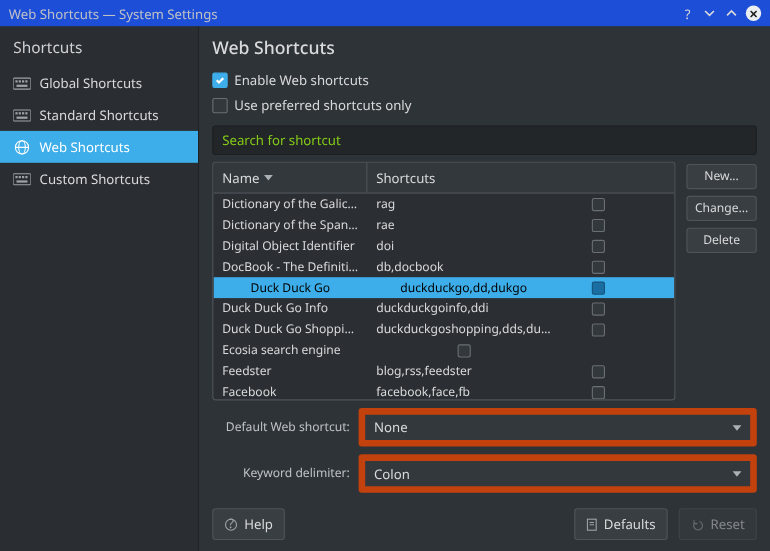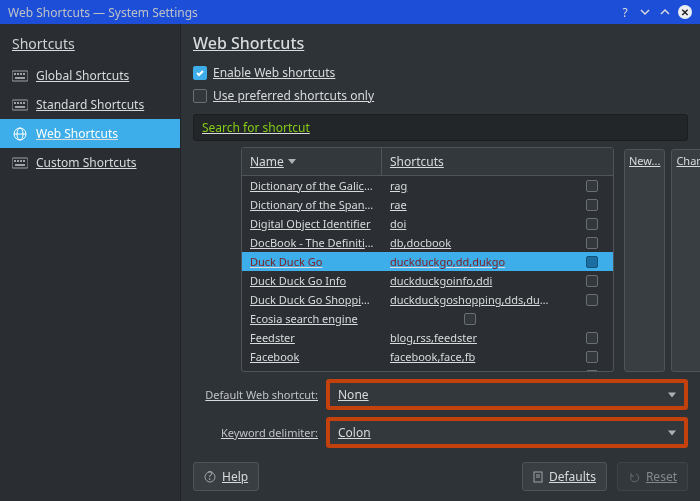--- a/index.html
+++ b/index.html
@@ -2,51 +2,51 @@
 <html><head>
 <meta charset="utf-8">
 <style>
 * { box-sizing: border-box; margin: 0; padding: 0; font-family: "Noto Sans", "Segoe UI", sans-serif; font-size: 12px; }
 body { background: #2e3338; color: #d9dadb; width: 700px; height: 501px; overflow: hidden; }
 .titlebar { height: 24px; background: #1d4ed8; display: flex; align-items: center; padding: 0 8px; color: #bfc2c5; }
 .titlebar .title { flex: 1; }
 .titlebar .win-btns { display: flex; gap: 6px; align-items: center; }
 .titlebar .wb { width: 14px; height: 14px; display: flex; align-items: center; justify-content: center; color: #d9dadb; }
 .titlebar .close-circle { width: 14px; height: 14px; border-radius: 50%; background: #eceff1; color: #222; display: flex; align-items: center; justify-content: center; font-weight: bold; font-size: 10px; }
-.wrap { display: flex; height: 477px; text-decoration: underline; }
+.wrap { display: flex; height: 477px; }
 .sidebar { width: 181px; background: #2a2e32; border-right: 1px solid #202326; }
 .side-title { padding: 10px 12px 8px; font-size: 14px; color: #cfd1d3; }
 .side-item { display: flex; align-items: center; gap: 8px; padding: 6px 12px; cursor: default; }
 .side-item.selected { background: #3daee9; color: #fff; }
 .side-icon { width: 16px; height: 16px; display: inline-flex; align-items: center; justify-content: center; }
 .content { flex: 1; background: #2e3338; padding: 8px 12px 10px 12px; display: flex; flex-direction: column; gap: 6px; overflow: hidden; }
 .h1 { font-size: 16px; font-weight: 500; margin-bottom: 4px; }
 .chk-row { display: flex; align-items: center; gap: 6px; }
 .chk { width: 14px; height: 14px; border: 1px solid #6a6f74; border-radius: 2px; display: inline-flex; align-items: center; justify-content: center; background: #33383d; }
 .chk.checked { background: #3daee9; border-color: #3daee9; }
 .chk.checked svg { stroke: #fff; }
 .search { background: #232629; border: 1px solid #1b1e21; border-radius: 3px; padding: 4px 8px; color: #84cc16; margin-top: 4px; }
-.main-row { display: flex; gap: 10px; flex: 1; min-height: 0; margin-left: 48px; }
+.main-row { display: flex; gap: 10px; flex: 1; min-height: 0; }
 .table-wrap { flex: 1; border: 1px solid #4f545a; border-radius: 3px; background: #2b2f33; display: flex; flex-direction: column; overflow: hidden; }
 .thead { display: grid; grid-template-columns: 140px 175px 70px; background: #33383d; border-bottom: 1px solid #4f545a; }
 .th { padding: 5px 8px; border-right: 1px solid #4f545a; display: flex; align-items: center; gap: 4px; }
 .th:last-child { border-right: none; }
 .tbody { flex: 1; overflow: hidden; }
 .tr { display: grid; grid-template-columns: 140px 175px 70px; padding: 0; height: 19px; align-items: center; }
-.tr.selected { background: #3daee9; color: #7f1d1d; }
+.tr.selected { background: #3daee9; color: #000000; text-align: center; }
 .td { padding: 2px 8px; white-space: nowrap; overflow: hidden; text-overflow: ellipsis; font-size: 11px; }
 .td-pref { display: flex; justify-content: center; }
 .pchk { width: 12px; height: 12px; border: 1px solid #6a6f74; border-radius: 2px; background: #33383d; }
 .tr.selected .pchk { border-color: #14537a; background: #1b6ea1; }
-.side-btns { width: 64px; display: flex; flex-direction: row; gap: 6px; padding-top: 2px; }
+.side-btns { width: 64px; display: flex; flex-direction: column; gap: 6px; padding-top: 2px; }
 .btn { background: #393e43; border: 1px solid #4f545a; border-radius: 3px; padding: 4px 6px; text-align: center; color: #d9dadb; }
 .btn.small { padding: 3px 4px; font-size: 11px; }
 .form-row { display: flex; align-items: center; gap: 8px; margin-top: 1px; }
 .form-row .lbl { width: 125px; text-align: right; color: #c0c3c6; font-size: 11px; }
-.combo { flex: 1; background: #33383d; border: 4px solid #c2410c; border-radius: 3px; padding: 3px 24px 3px 8px; position: relative; }
+.combo { flex: 1; background: #33383d; border: 6px solid #c2410c; border-radius: 3px; padding: 3px 24px 3px 8px; position: relative; }
 .combo::after { content: ""; position: absolute; right: 8px; top: 50%; width: 0; height: 0; border-left: 4px solid transparent; border-right: 4px solid transparent; border-top: 5px solid #aeb1b4; transform: translateY(-50%); }
 .footer { display: flex; gap: 10px; margin-top: 8px; align-items: center; }
 .footer .btn { display: flex; align-items: center; gap: 6px; padding: 5px 10px; }
 .spacer { flex: 1; }
 .chev { width: 0; height: 0; border-left: 4px solid transparent; border-right: 4px solid transparent; border-top: 5px solid #aeb1b4; display:inline-block; }
 svg { display: block; }
 </style>
 </head>
 <body>
 
@@ -224,20 +224,21 @@
               <div class="td">flickr,flkr</div>
               <div class="td td-pref">
                 <span class="pchk"></span>
               </div>
             </div>
           </div>
       </div>
       <div class="side-btns">
         <div class="btn small">New...</div>
         <div class="btn small">Change...</div>
+        <div class="btn small">Delete</div>
       </div>
     </div>
 
     <div class="form-row">
       <span class="lbl">Default Web shortcut:</span>
       <div class="combo"><span>None</span></div>
     </div>
     <div class="form-row">
       <span class="lbl">Keyword delimiter:</span>
       <div class="combo"><span>Colon</span></div>

